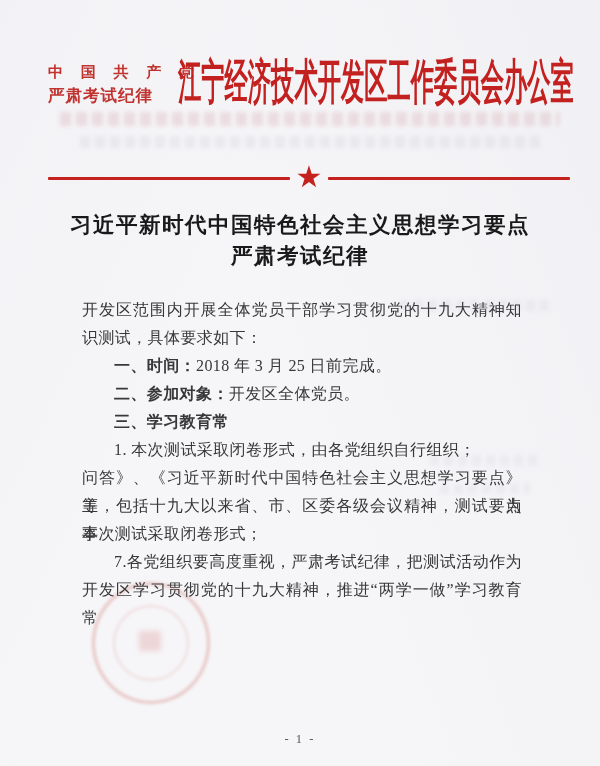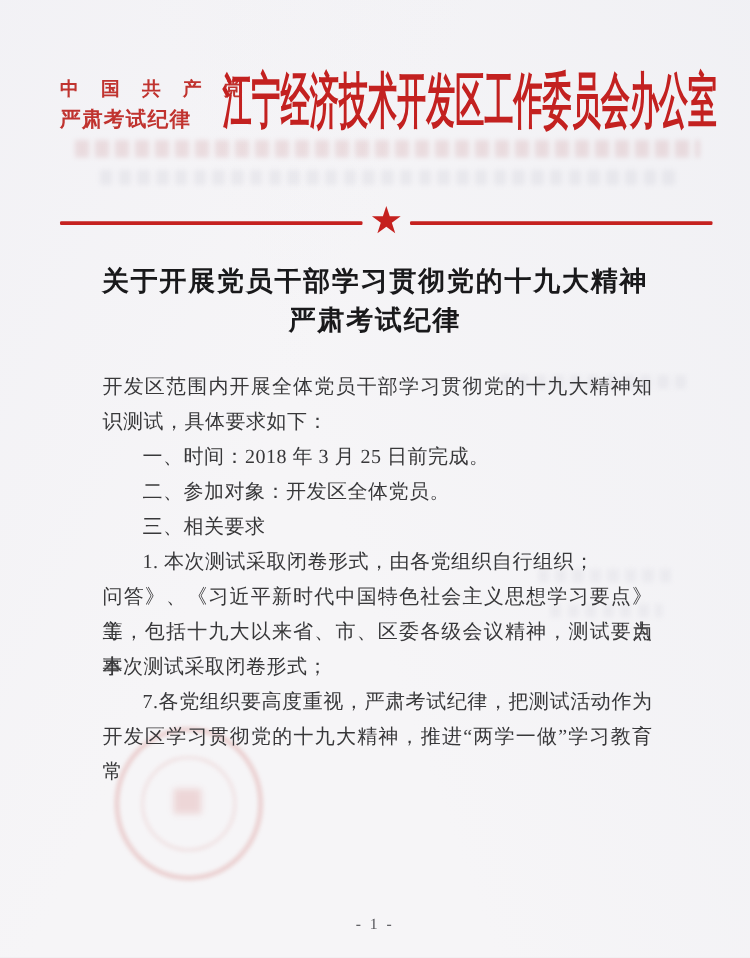--- a/index.html
+++ b/index.html
@@ -81,21 +81,21 @@
     height:28px;line-height:28px;
     letter-spacing:.4px;
     white-space:nowrap;
   }
   .bl.jst{
     white-space:normal;
     text-align:justify;
     text-align-last:justify;
   }
   .bl.ind{text-indent:2em;}
-  .bl .b{font-weight:normal;font-family:"Liberation Sans","DejaVu Sans",sans-serif;margin-top:44px;}
+  .bl .b{font-weight:bold;font-family:"Liberation Sans","DejaVu Sans",sans-serif;margin-top:44px;}
   
   .footer{
     position:absolute;left:0;top:732px;width:600px;
     text-align:center;
     font-size:12.5px;color:#55555a;letter-spacing:2px;
   }
   
   .stamp-bleed{
     position:absolute;left:92px;top:582px;width:112px;height:116px;
     border:3px solid rgba(197,78,72,.28);
@@ -162,30 +162,30 @@
     <div class="office-title">江宁经济技术开发区工作委员会办公室</div>
   </div>
 
   <div class="red-rule">
     <div class="rule-seg"></div>
     <div class="rule-star">★</div>
     <div class="rule-seg"></div>
   </div>
 
   <div class="doc-title">
-    <div>关于开展党员干部学习贯彻党的十九大精神</div>
+    <div>习近平新时代中国特色社会主义思想学习要点</div>
     <div>严肃考试纪律</div>
   </div>
 
   <div class="body-text">
     <div class="bl jst"><span class="b"></span><span>开发区范围内开展全体党员干部学习贯彻党的十九大精神知</span></div>
     <div class="bl"><span class="b"></span><span>识测试，具体要求如下：</span></div>
     <div class="bl ind"><span class="b">一、时间：</span><span>2018 年 3 月 25 日前完成。</span></div>
     <div class="bl ind"><span class="b">二、参加对象：</span><span>开发区全体党员。</span></div>
-    <div class="bl ind"><span class="b">三、相关要求</span><span></span></div>
+    <div class="bl ind"><span class="b">三、学习教育常</span><span></span></div>
     <div class="bl ind"><span class="b"></span><span>1. 本次测试采取闭卷形式，由各党组织自行组织；</span></div>
     <div class="bl jst"><span class="b"></span><span>问答》、《习近平新时代中国特色社会主义思想学习要点》等为</span></div>
     <div class="bl jst"><span class="b"></span><span>主，包括十九大以来省、市、区委各级会议精神，测试要点事</span></div>
     <div class="bl"><span class="b"></span><span>本次测试采取闭卷形式；</span></div>
     <div class="bl ind jst"><span class="b"></span><span>7.各党组织要高度重视，严肃考试纪律，把测试活动作为</span></div>
     <div class="bl jst"><span class="b"></span><span>开发区学习贯彻党的十九大精神，推进“两学一做”学习教育常</span></div>
   </div>
 
   <div class="footer">- 1 -</div>
 

